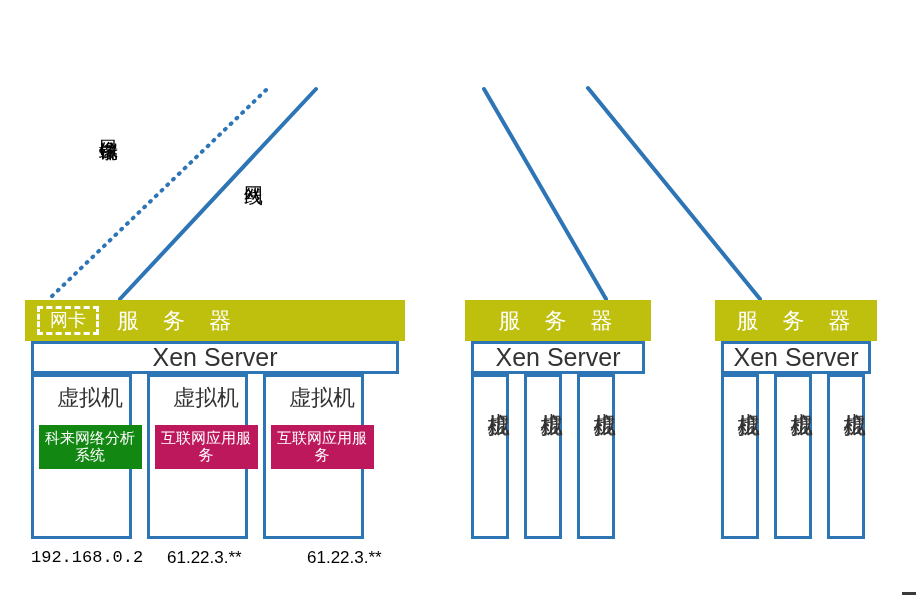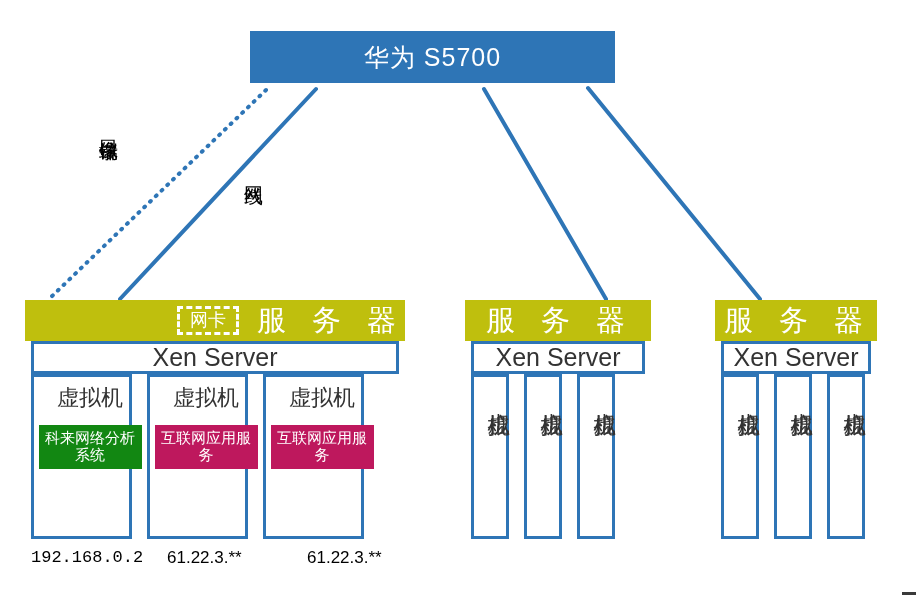--- a/index.html
+++ b/index.html
@@ -48,24 +48,23 @@
     position: absolute;
   }
   .server-header {
     background: #BFBF0D;
     color: #ffffff;
     height: 41px;
     display: flex;
     align-items: center;
     position: relative;
     box-sizing: border-box;
-    justify-content: flex-end;
   }
   .server-title {
-    font-size: 29px;
+    font-size: 22px;
     letter-spacing: 9px;
     padding-left: 4px;
     white-space: nowrap;
   }
   .server-title.centered {
     width: 100%;
     justify-content: center;
     display: flex;
   }
   .nic-box {
@@ -191,23 +190,20 @@
 
 <div id="canvas">
 
   <svg id="links" viewBox="0 0 918 600">
     <line x1="266" y1="90" x2="48" y2="300" stroke="#2E75B6" stroke-width="4" stroke-linecap="round" stroke-dasharray="1 7"></line>
     <line x1="316" y1="89" x2="120" y2="299" stroke="#2E75B6" stroke-width="4" stroke-linecap="round"></line>
     <line x1="484" y1="89" x2="606" y2="299" stroke="#2E75B6" stroke-width="4" stroke-linecap="round"></line>
     <line x1="588" y1="88" x2="760" y2="299" stroke="#2E75B6" stroke-width="4" stroke-linecap="round"></line>
   </svg>
 
-  <div class="switch-box">
-    <span>华为 S5700</span>
-  </div>
 
   <div class="link-label" id="label-mirror">端口镜像</div>
   <div class="link-label" id="label-cable">网线</div>
 
   <div class="server server-wide" style="left:25px; top:300px; width:380px;">
     <div class="server-header">
       <span class="nic-box">网卡</span>
       <span class="server-title">服 务 器</span>
     </div>
     <div class="hypervisor">Xen Server</div>

